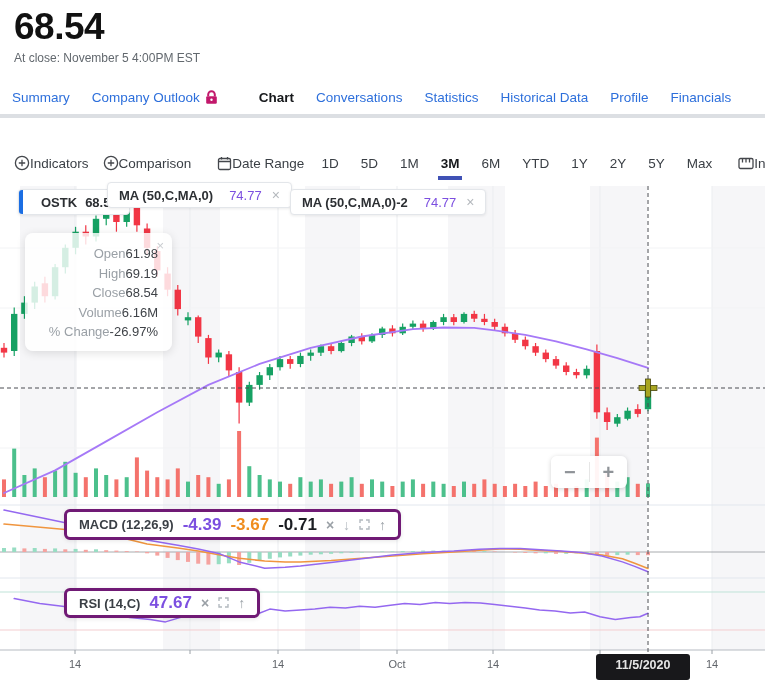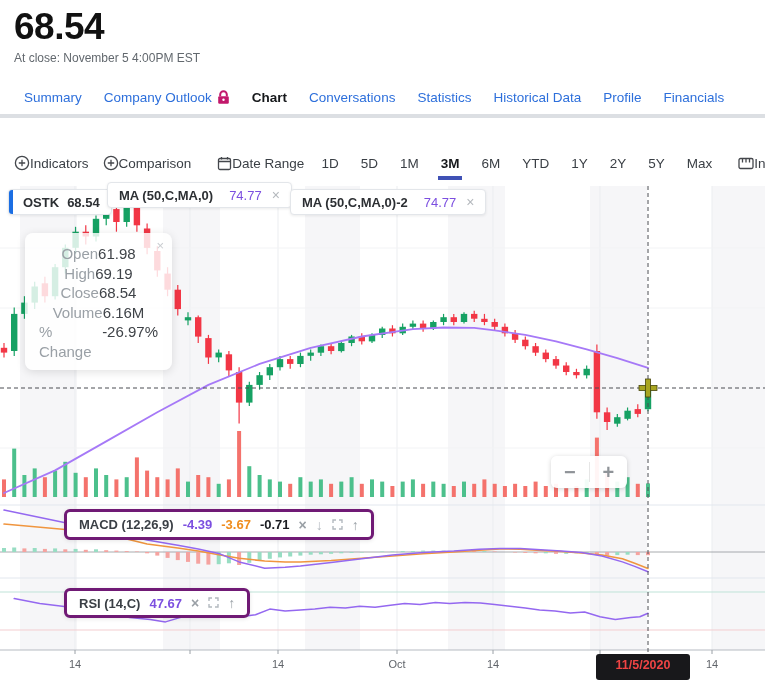--- a/index.html
+++ b/index.html
@@ -6,70 +6,70 @@
   #app{position:relative;width:765px;height:685px;overflow:hidden;background:#fff;
        font-family:"Liberation Sans", sans-serif;color:#17191c;}
   
   .hdr{position:absolute;left:14px;top:6px;}
   .hdr-row{display:flex;align-items:baseline;gap:12px;}
   .price{font-size:37px;font-weight:800;letter-spacing:-.5px;color:#111;}
   .chg{font-size:21px;font-weight:600;color:#17934c;}
   .atclose{font-size:12px;color:#62686e;margin-top:3px;}
   
   .tabs{position:absolute;left:0;top:80px;width:765px;height:34px;display:flex;gap:22px;
-        padding-left:24px;align-items:center;box-sizing:border-box;}
+        padding-left:12px;align-items:center;box-sizing:border-box;}
   .tab{position:relative;font-size:13.5px;font-weight:500;color:#2d6fdb;cursor:pointer;
        display:flex;align-items:center;gap:5px;white-space:nowrap;height:100%;}
-  .tab.active{color:#16181b;font-weight:700;}
+  .tab.active{color:#16181b;font-weight:700;margin-left:19px;}
   .tab.active::after{content:"";position:absolute;left:-2px;right:-2px;bottom:-4px;height:4px;background:#1b6ee3;}
   .tabbar{position:absolute;left:0;top:114px;width:765px;height:4px;background:#dcdfe3;}
   
   .toolbar{position:absolute;left:0;top:146px;width:765px;height:34px;display:flex;align-items:center;
            padding-left:14px;box-sizing:border-box;font-size:13.5px;color:#3a3f45;white-space:nowrap;}
   .tool{display:flex;align-items:center;cursor:pointer;}
   .tb-div{width:1px;height:18px;background:#d9dce0;margin:0 13px;}
   .gap14{margin-right:14px;}
   .ranges{display:flex;align-items:flex-start;gap:22px;margin-left:17px;}
   .rng{position:relative;cursor:pointer;color:#3a3f45;}
   .rng.active{font-weight:700;color:#16181b;}
   .rng.active::after{content:"";position:absolute;left:-3px;right:-3px;bottom:-9px;height:4px;background:#3f51b5;}
   
   .chip{position:absolute;height:26px;background:#fff;border:1px solid #e3e6ea;border-radius:4px;
         box-shadow:0 1px 3px rgba(0,0,0,.08);display:flex;align-items:center;gap:8px;
         padding:0 11px;font-size:13px;font-weight:600;color:#2c2f33;box-sizing:border-box;}
   .chip .val{color:#7c4fe0;font-weight:400;margin-left:8px;}
   .chip .x{color:#b4b8bd;font-size:14px;font-weight:400;cursor:pointer;margin-left:2px;}
-  #chip-ostk{left:8px;top:189px;padding-left:14px;overflow:hidden;justify-content:flex-end;}
+  #chip-ostk{left:18px;top:189px;padding-left:22px;overflow:hidden;justify-content:flex-end;}
   #chip-ostk::before{content:"";position:absolute;left:0;top:0;bottom:0;width:4px;background:#1b6ee3;}
   #chip-ma{left:107px;top:182px;}
   #chip-ma2{left:290px;top:189px;}
   
   .tooltip{position:absolute;left:25px;top:233px;width:147px;background:rgba(255,255,255,.82);
            border-radius:8px;box-shadow:0 2px 10px rgba(0,0,0,.12);padding:11px 14px 9px;box-sizing:border-box;}
-  .tt-row{display:flex;justify-content:center;font-size:15px;line-height:19.5px;}
+  .tt-row{display:flex;justify-content:flex-end;font-size:13px;line-height:19.5px;}
   .tt-row .lab{color:#9aa0a6;}
   .tt-row .v{color:#3f4348;font-weight:500;}
   .tt-x{position:absolute;top:5px;right:8px;color:#c9ccd0;font-size:13px;cursor:pointer;}
   
   .ichip{position:absolute;background:#fff;border:3px solid #701a75;border-radius:6px;
          box-shadow:0 1px 4px rgba(0,0,0,.10);display:flex;align-items:center;gap:9px;
          padding:0 12px;height:31px;font-size:13px;font-weight:600;color:#3a3f45;box-sizing:border-box;}
   #chip-macd{left:64px;top:509px;}
   #chip-rsi{left:64px;top:588px;height:30px;}
-  .iv{font-size:13px;font-weight:700;}
+  .iv{font-size:17px;font-weight:700;}
   .ic{color:#9aa0a6;font-size:14px;cursor:pointer;}
   .ic.dim{color:#b3b9bf;}
   
   .zoomctl{position:absolute;left:551px;top:456px;width:76px;height:32px;background:rgba(255,255,255,.93);
            border-radius:6px;box-shadow:0 1px 5px rgba(0,0,0,.18);display:flex;align-items:center;}
   .zbtn{flex:1;text-align:center;font-size:20px;font-weight:700;color:#8f9398;cursor:pointer;line-height:32px;}
   .zdiv{width:1px;height:20px;background:#e6e6e6;}
   
   .xlab{position:absolute;top:658px;transform:translateX(-50%);font-size:11px;color:#60646a;}
-  .datebadge{position:absolute;left:596px;top:654px;width:94px;height:26px;background:#18181b;color:#ef4444;
+  .datebadge{position:absolute;left:596px;top:654px;width:94px;height:26px;background:#18181b;color:#e5e5e5;
              border-radius:3px;font-size:12.5px;font-weight:700;text-align:center;line-height:23px;}
   .icon-stroke{stroke:#44474c;fill:none;stroke-width:1.3;}
 </style>
 </head>
 <body>
 
 <div id="app">
 
   <div class="hdr">
     <div class="hdr-row">

